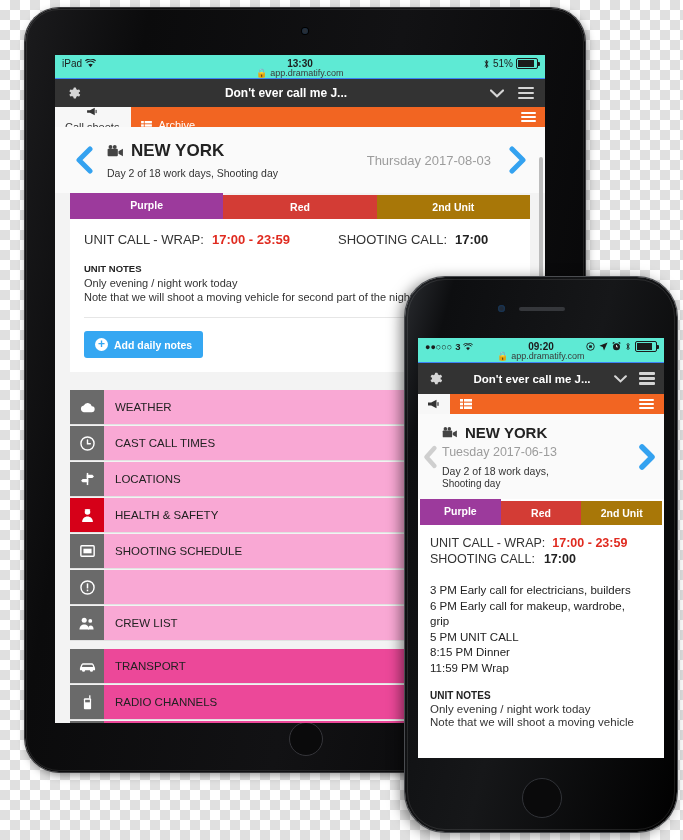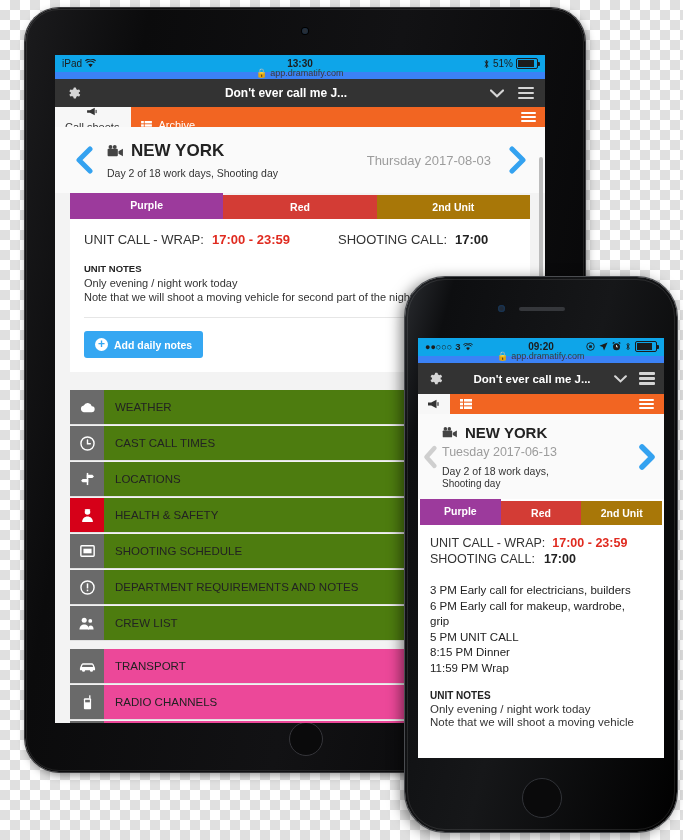--- a/index.html
+++ b/index.html
@@ -117,28 +117,28 @@
     left: 13px;
     top: 61px;
     width: 246px;
     height: 420px;
     overflow: hidden;
     background: #fff;
   }
 
   
   .ios-status {
-    background: #0ea5e9;
+    background: #5eead4;
     color: #1c1c1c;
     font-size: 10px;
     padding: 2px 22px 0 7px;
     position: relative;
     height: 24px;
     box-sizing: border-box;
-    border-bottom: 7px solid #3b82f6;
+    border-bottom: 1px solid #3b82f6;
   }
   .ios-status .st-left { position: absolute; left: 7px; top: 3px; display: flex; align-items: center; gap: 3px; }
   .ios-status .st-center { position: absolute; left: 0; right: 0; top: 3px; text-align: center; font-weight: bold; font-size: 10px; }
   .ios-status .st-right { position: absolute; right: 7px; top: 3px; display: flex; align-items: center; gap: 3px; }
   .ios-status .st-url { position: absolute; left: 0; right: 0; top: 13px; text-align: center; font-size: 9px; color: #3a3a3a; }
   .battery-shell {
     width: 20px; height: 9px;
     border: 1px solid #1c1c1c;
     border-radius: 2px;
     position: relative;
@@ -232,21 +232,21 @@
     text-align: center;
     font-weight: bold;
     display: inline-block;
   }
 
   
   .seclist { background: #f3f3f3; }
   .secrow {
     display: flex;
     align-items: stretch;
-    background: #4d7c0f;
+    background: #f9a8d4;
     border-bottom: 1px solid #e2e2e2;
     cursor: pointer;
     height: 34px;
     margin-bottom: 1px;
   }
   .secrow.alt { background: #ec4899; }
   .secicon {
     width: 34px;
     background: #6a6a6a;
     color: #fff;
@@ -480,21 +480,20 @@
             <div class="seclabel">SHOOTING SCHEDULE</div>
           </div>
           <div class="secrow">
             <div class="secicon" style="background: rgb(106, 106, 106);">
               <svg width="15" height="15" viewBox="0 0 16 16">
                 <circle cx="8" cy="8" r="7" stroke="#fff" stroke-width="1.5" fill="none"></circle>
                 <rect x="7.2" y="3.6" width="1.6" height="5.4" fill="#fff"></rect>
                 <rect x="7.2" y="10.2" width="1.6" height="1.8" fill="#fff"></rect>
               </svg>
             </div>
-            <div class="seclabel">DEPARTMENT REQUIREMENTS AND NOTES</div>
           </div>
           <div class="secrow">
             <div class="secicon" style="background: rgb(106, 106, 106);">
               <svg width="16" height="13" viewBox="0 0 17 14">
                 <circle cx="5.5" cy="3.4" r="2.7" fill="#fff"></circle>
                 <circle cx="12" cy="4.2" r="2.1" fill="#fff"></circle>
                 <path d="M0.4 13.4c0-3 2.3-5.2 5.1-5.2s5.1 2.2 5.1 5.2z" fill="#fff"></path>
                 <path d="M9.6 13.4c0-2.4 1.2-4.2 2.9-4.2s3.1 1.6 3.1 4.2z" fill="#fff"></path>
               </svg>
             </div>

